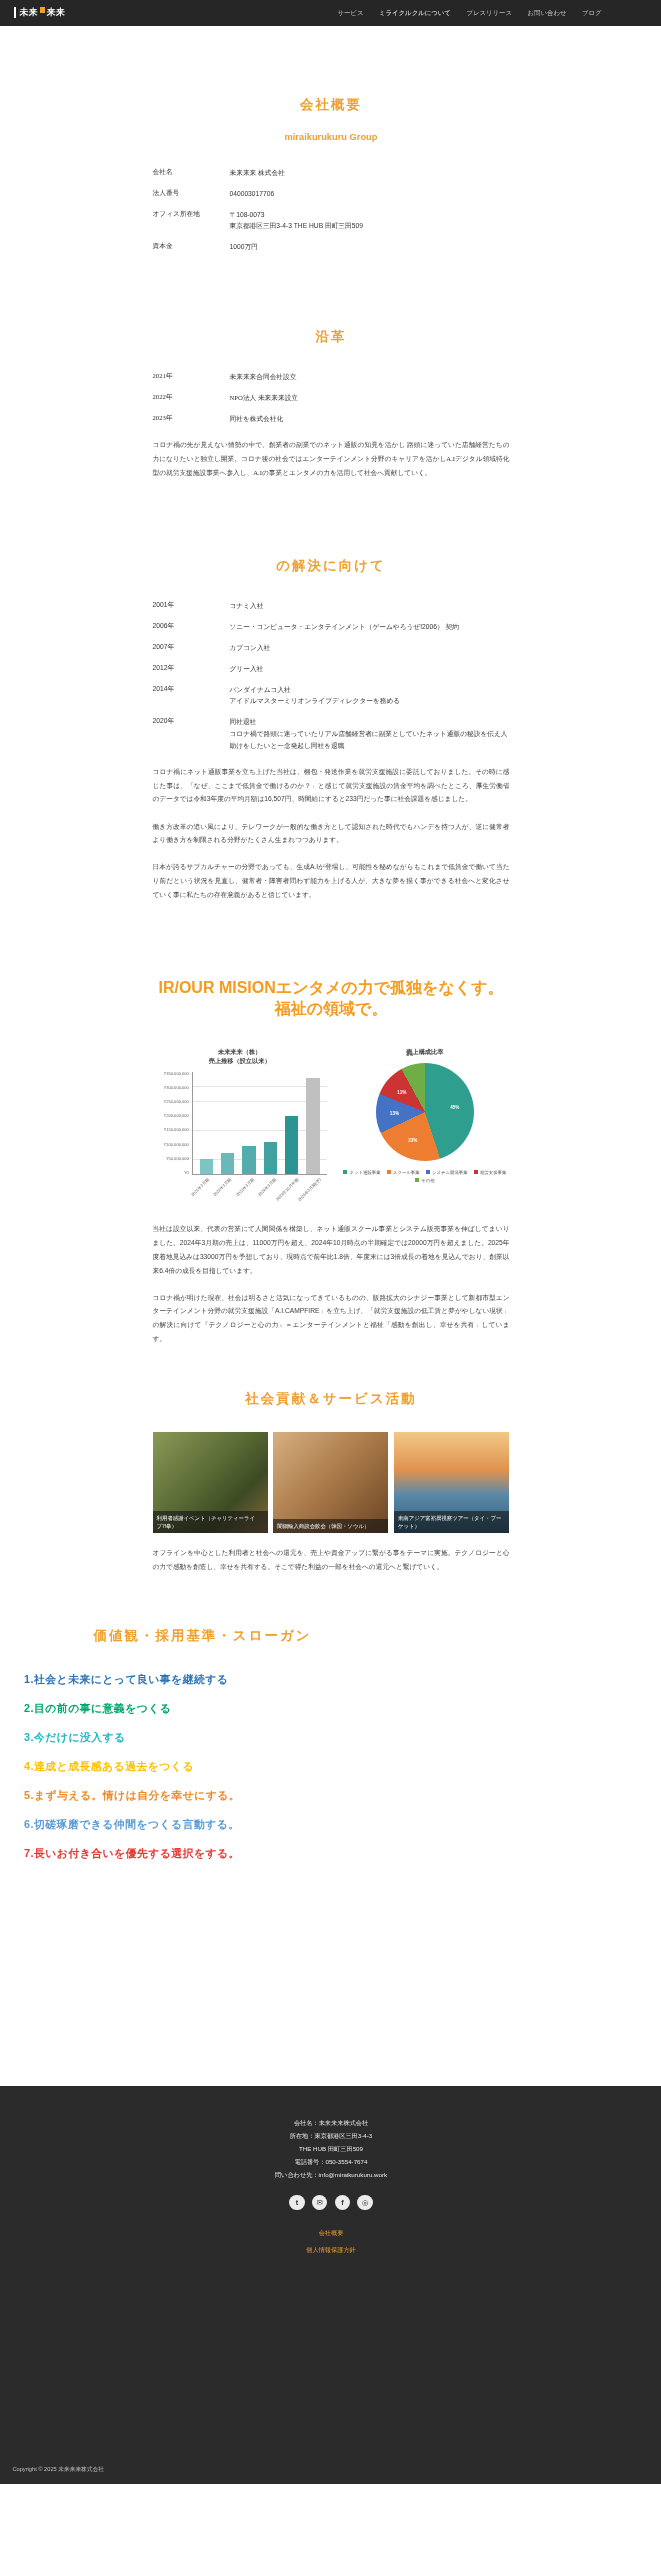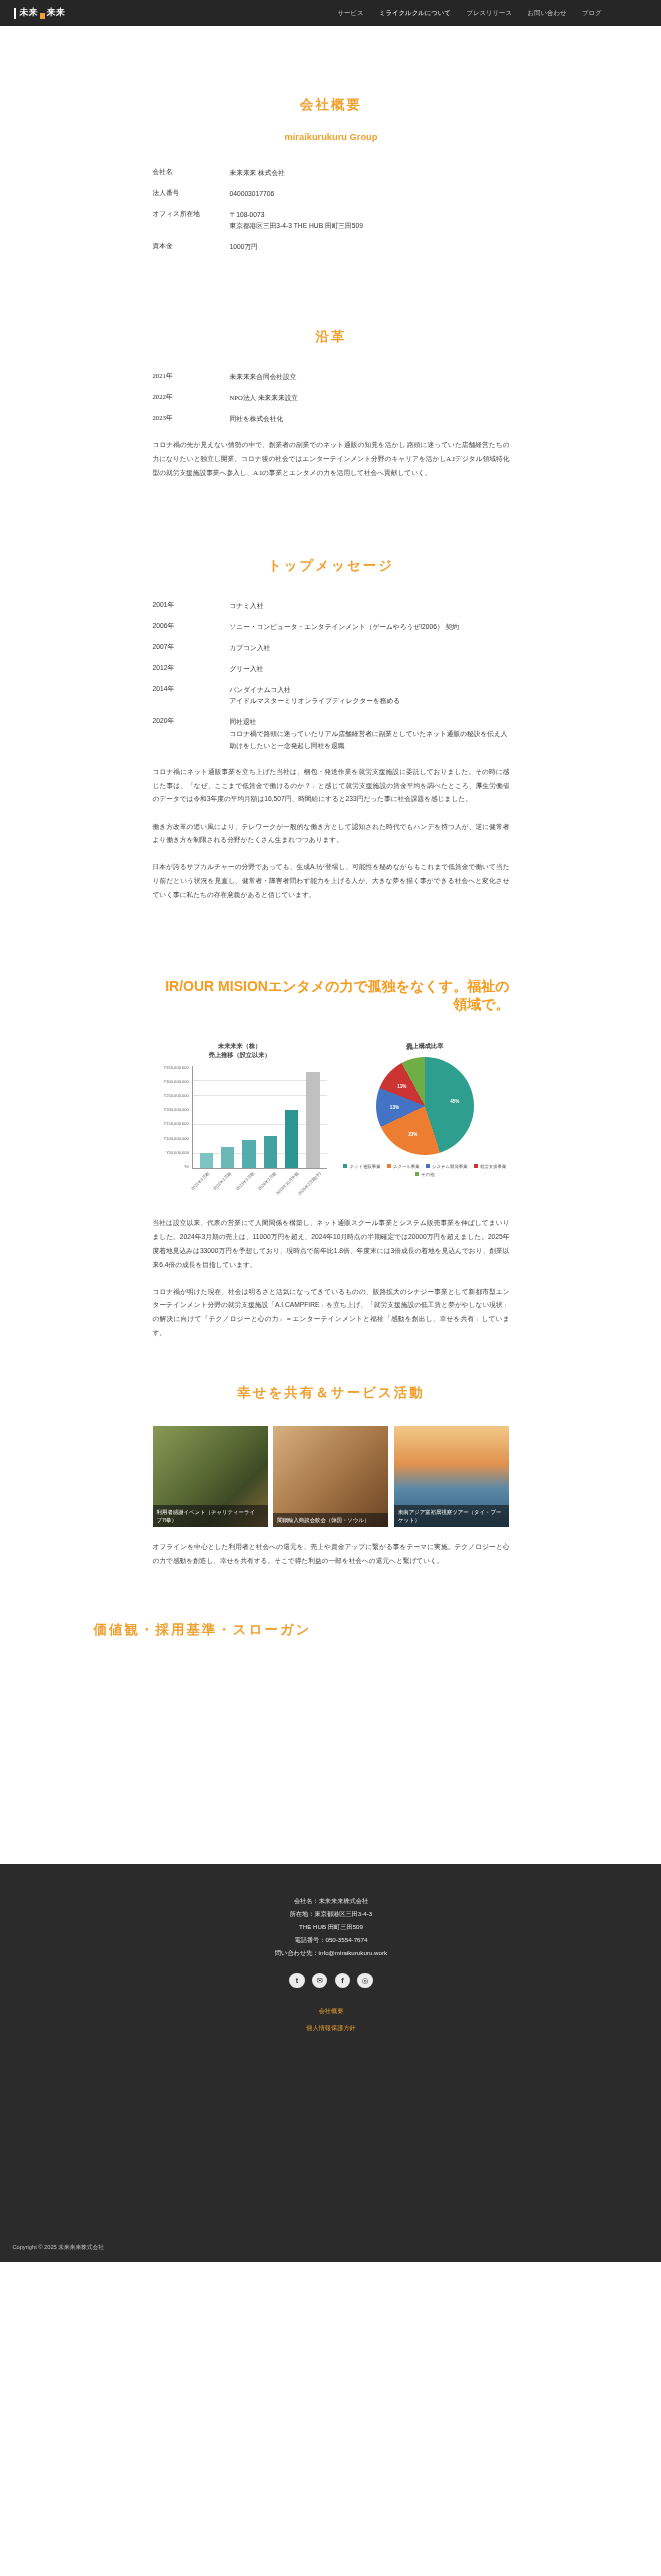--- a/index.html
+++ b/index.html
@@ -6,21 +6,21 @@
   body {
     width:662px; margin:0 auto; background:#ffffff;
     font-family:"Liberation Sans","DejaVu Sans",sans-serif;
     color:#3d3d3d;
   }
   
   .site-header {
     height:26px; background:#262626; display:flex; align-items:center;
     padding:0 14.4px;
   }
-  .logo { display:flex; align-items:flex-end; color:#fff; font-weight:bold; font-size:8.8px; letter-spacing:0.5px; }
+  .logo { display:flex; align-items:flex-start; color:#fff; font-weight:bold; font-size:8.8px; letter-spacing:0.5px; }
   .logo-bar { width:1.5px; height:11.3px; background:#fff; margin-right:3.6px; }
   .logo-sq { width:5.7px; height:5.7px; background:#efa02f; display:inline-block; margin:0 1.5px; }
   .main-nav { margin-left:auto; margin-right:46px; display:flex; gap:15.5px; font-size:6.4px; }
   .main-nav .nav-item { cursor:pointer; white-space:nowrap; }
   
   .content { width:357px; margin:0 auto; }
   .sec-title { font-size:13.4px; font-weight:bold; color:#efa02f; text-align:center; letter-spacing:2.1px; }
   .sec-sub   { font-size:9.3px; font-weight:bold; color:#efa02f; text-align:center; margin-top:17.5px; }
   .info-table { margin-top:25px; }
   .info-row  { display:flex; margin-bottom:9.3px; }
@@ -29,21 +29,21 @@
   .body-text { font-size:6.7px; line-height:2.05; text-align:justify; color:#3d3d3d; margin-top:13.4px; }
   
   .sec-company { padding-top:70px; }
   .sec-history { padding-top:66px;font-family:Liberation Serif, serif; }
   .sec-topmsg  { padding-top:77px; }
   .sec-ir      { padding-top:61px; }
   .sec-csr     { padding-top:44px; }
   .sec-values  { padding-top:54px;margin-left:24px; }
   
   .ir-big-title { font-size:18.5px; font-weight:bold; color:#3a3a3a; text-align:center; letter-spacing:0.5px; }
-  .ir-orange    { font-size:14px; font-weight:bold; color:#f59b1e; text-align:right; margin-top:15.5px; }
+  .ir-orange    { font-size:16px; font-weight:bold; color:#f59b1e; text-align:center; margin-top:15.5px; }
   .charts-row { display:flex; justify-content:center; gap:13.4px; margin-top:27px; }
   .chart-box  { background:#fff; }
   .bar-chart-box { width:175px; }
   .chart-title { font-size:6.2px; font-weight:bold; color:#444; text-align:center; white-space:pre-line; line-height:1.5; margin-bottom:6.2px; }
   .bar-area { display:flex; }
   .bar-yaxis { width:39px; height:103px; display:flex; flex-direction:column; justify-content:space-between; }
   .ytick { font-size:4.1px; color:#666; text-align:right; padding-right:2.6px; line-height:1; }
   .bar-plot { flex:1; height:103px; border-left:0.5px solid #9a9a9a; border-bottom:0.5px solid #9a9a9a;
               display:flex; align-items:flex-end; padding:0 3.1px; }
   .bar-slot { flex:1; height:100%; display:flex; align-items:flex-end; justify-content:center; }
@@ -152,21 +152,21 @@
         <div class="info-value">同社を株式会社化</div>
       </div>
     </div>
   <div>
 
       <p class="body-text">コロナ禍の先が見えない情勢の中で、創業者の副業でのネット通販の知見を活かし 路頭に迷っていた店舗経営たちの力になりたいと独立し開業。コロナ後の社会ではエンターテインメント分野のキャリアを活かしA.Iデジタル領域特化型の就労支援施設事業へ参入し、A.Iの事業とエンタメの力を活用して社会へ貢献していく。</p>
     </div>
 </section>
 
 <section class="sec-topmsg content">
-  <h2 class="sec-title">トップメッセージ</h2>
+  <h2 class="sec-title">の解決に向けて</h2>
   <div class="info-table">
 
       <div class="info-row">
         <div class="info-label">2001年</div>
         <div class="info-value">コナミ入社</div>
       </div>
 
       <div class="info-row">
         <div class="info-label">2006年</div>
         <div class="info-value">ソニー・コンピュータ・エンタテインメント（ゲームやろうぜ!2006） 契約</div>
@@ -289,40 +289,56 @@
 
   <div>
 
       <p class="body-text">当社は設立以来、代表の営業にて人間関係を構築し、ネット通販スクール事業とシステム販売事業を伸ばしてまいりました。2024年3月期の売上は、11000万円を超え、2024年10月時点の半期確定では20000万円を超えました。2025年度着地見込みは33000万円を予想しており、現時点で前年比1.8倍、年度末には3倍成長の着地を見込んでおり、創業以来6.4倍の成長を目指しています。</p>
 
       <p class="body-text">コロナ禍が明けた現在、社会は明るさと活気になってきているものの、販路拡大のシナジー事業として新都市型エンターテインメント分野の就労支援施設「A.I.CAMPFIRE」を立ち上げ、「就労支援施設の低工賃と夢がやしない現状」の解決に向けて『テクノロジーと心の力』＝エンターテインメントと福祉「感動を創出し、幸せを共有」しています。</p>
     </div>
 </section>
 
 <section class="sec-csr content">
-  <h2 class="sec-title">幸せを共有＆サービス活動</h2>
+  <h2 class="sec-title">社会貢献＆サービス活動</h2>
   <div class="photo-row">
 
       <figure class="photo p0">
         <figcaption class="photo-caption">利用者感謝イベント（チャリティーライブ⁈拳）</figcaption>
       </figure>
 
       <figure class="photo p1">
         <figcaption class="photo-caption">闇鍋輸入商談会飲会（韓国・ソウル）</figcaption>
       </figure>
 
       <figure class="photo p2">
         <figcaption class="photo-caption">東南アジア富裕層視察ツアー（タイ・プーケット）</figcaption>
       </figure>
     </div>
   <p class="body-text">オフラインを中心とした利用者と社会への還元を、売上や資金アップに繋がる事をテーマに実施。テクノロジーと心の力で感動を創造し、幸せを共有する。そこで得た利益の一部を社会への還元へと繋げていく。</p>
 </section>
 
 <section class="sec-values content">
   <h2 class="sec-title">価値観・採用基準・スローガン</h2>
+  <div class="values-list">
+
+      <div class="value-item" style="color: rgb(46, 117, 182);">1.社会と未来にとって良い事を継続する</div>
+
+      <div class="value-item" style="color: rgb(0, 168, 107);">2.目の前の事に意義をつくる</div>
+
+      <div class="value-item" style="color: rgb(31, 182, 193);">3.今だけに没入する</div>
+
+      <div class="value-item" style="color: rgb(255, 192, 0);">4.達成と成長感ある過去をつくる</div>
+
+      <div class="value-item" style="color: rgb(240, 138, 36);">5.まず与える。情けは自分を幸せにする。</div>
+
+      <div class="value-item" style="color: rgb(91, 155, 213);">6.切磋琢磨できる仲間をつくる言動する。</div>
+
+      <div class="value-item" style="color: rgb(229, 57, 53);">7.長いお付き合いを優先する選択をする。</div>
+    </div>
 </section>
 
 <footer class="site-footer">
   <div class="footer-inner">
     <div>
 
         <div>会社名：未来来来株式会社</div>
 
         <div>所在地：東京都港区三田3-4-3</div>
 

